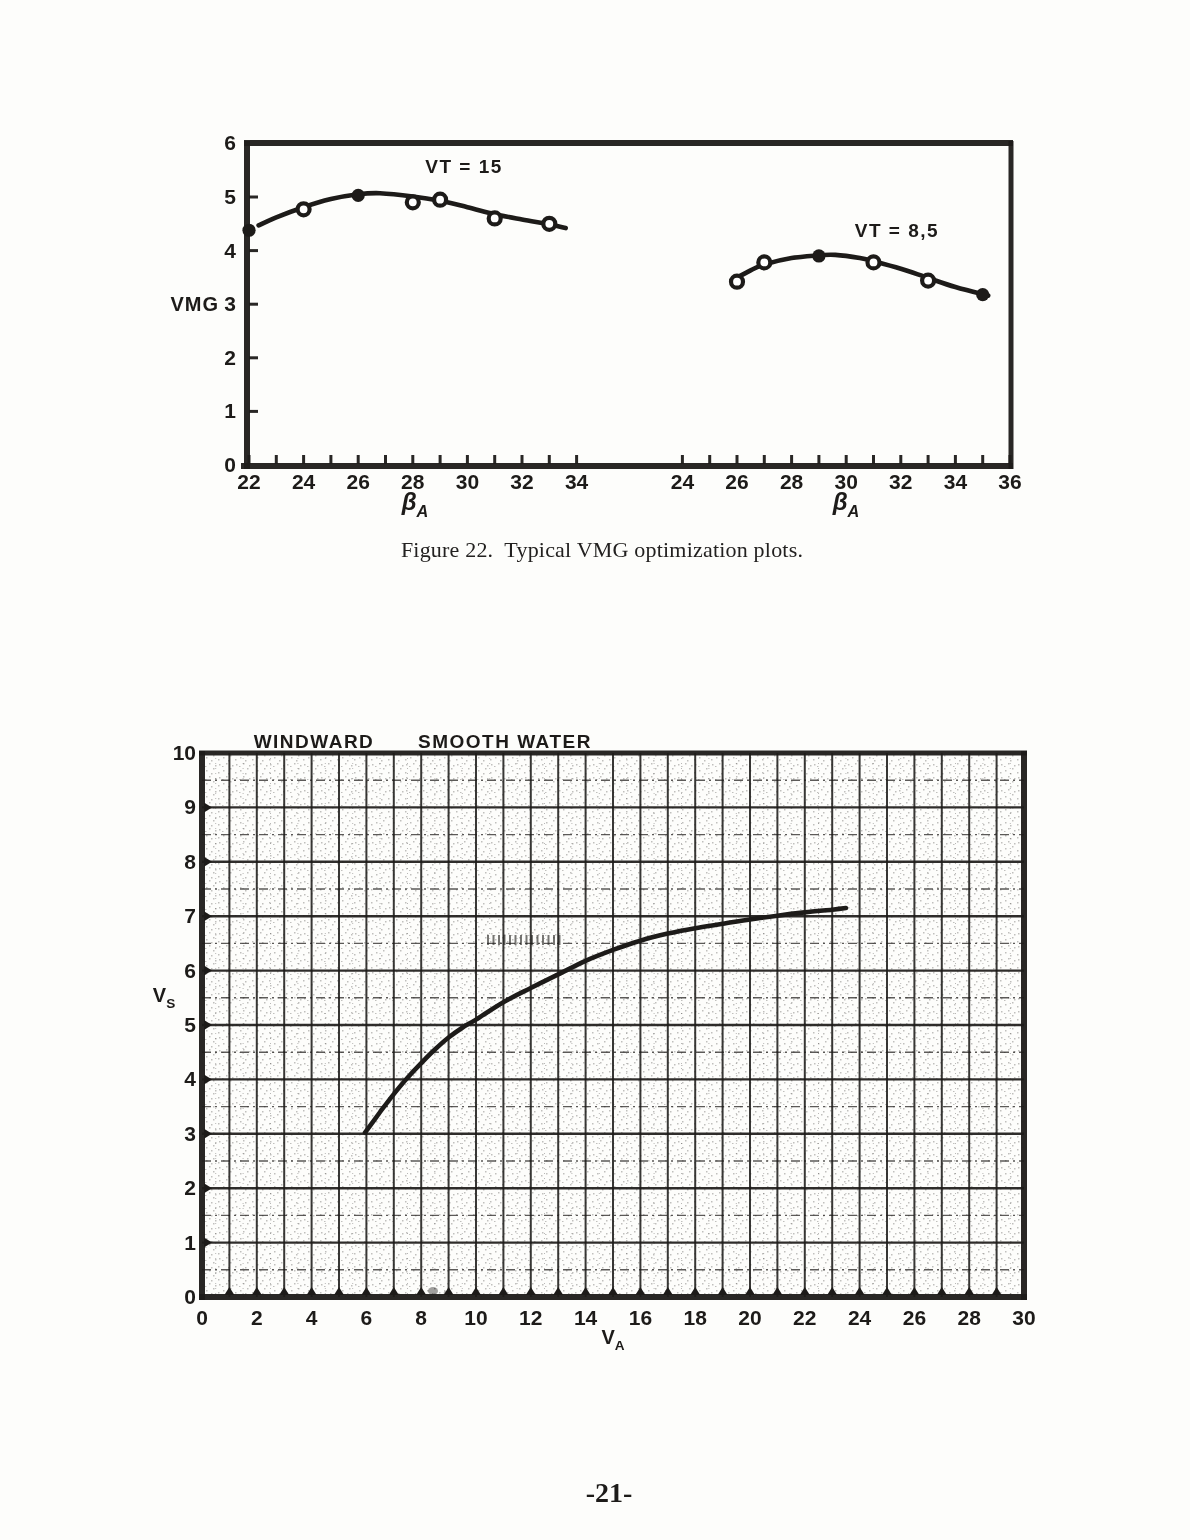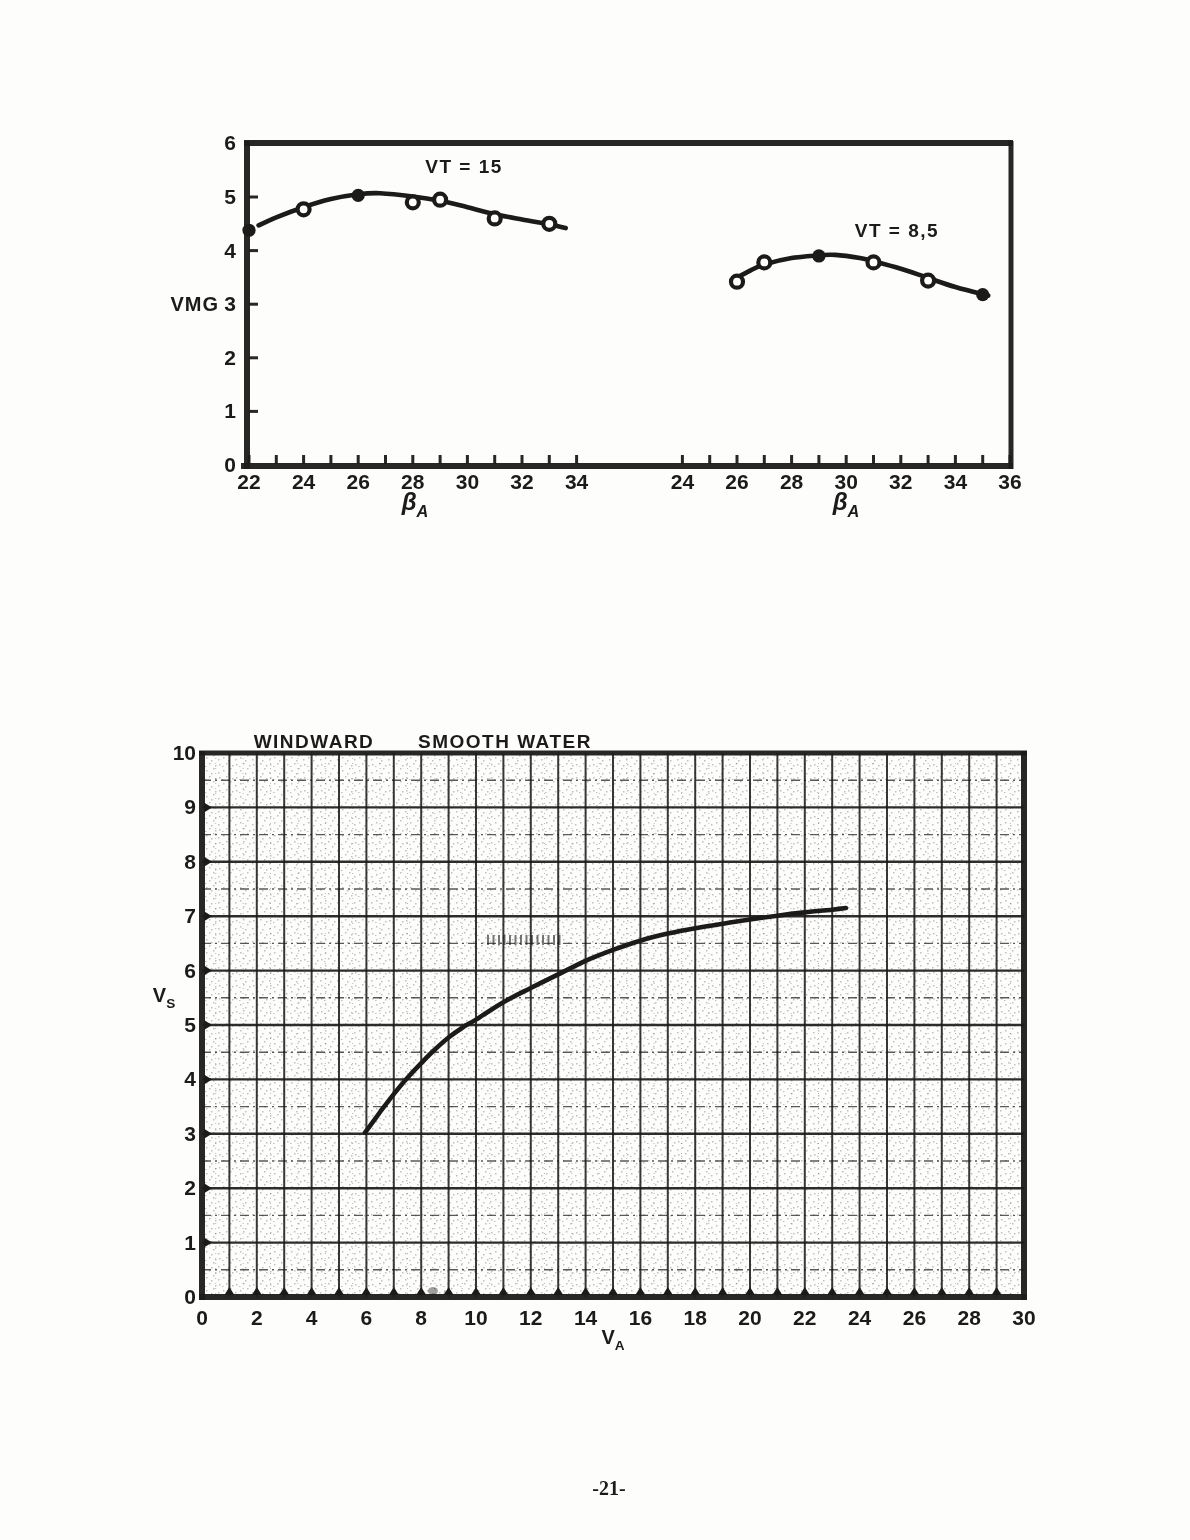--- a/index.html
+++ b/index.html
@@ -3,21 +3,21 @@
 <meta charset="utf-8">
 <style>
   html,body{margin:0;padding:0;}
   body{width:1190px;height:1540px;background:#fdfdfb;position:relative;overflow:hidden;
        font-family:"Liberation Sans",sans-serif;}
   .page{position:absolute;inset:0;}
   svg{position:absolute;left:0;}
   .caption{position:absolute;transform:translateX(-50%);font-family:"Liberation Serif",serif;
            font-size:22px;color:#232120;white-space:pre;letter-spacing:.2px;}
   .pagenum{position:absolute;transform:translateX(-50%);font-family:"Liberation Serif",serif;
-           font-weight:700;font-size:20px;color:#1d1b19;}
+           font-weight:700;font-size:28px;color:#1d1b19;}
 </style>
 </head>
 <body>
 
 <div class="page">
   <svg id="fig22" style="top:0" width="1190" height="620" viewBox="0 0 1190 620">
       <g>
         <line x1="244" y1="143" x2="1013" y2="143" stroke="#1d1b19" stroke-width="6" stroke-opacity="0.95"></line>
         <line x1="1011" y1="141" x2="1011" y2="469" stroke="#1d1b19" stroke-width="5" stroke-opacity="0.95"></line>
         <line x1="241" y1="466" x2="1013" y2="466" stroke="#1d1b19" stroke-width="6" stroke-opacity="0.95"></line>
@@ -98,20 +98,21 @@
         <circle cx="737" cy="281.688" r="6" fill="#fff" stroke="#1d1b19" stroke-width="4.2"></circle>
         <circle cx="764.3" cy="262.392" r="6" fill="#fff" stroke="#1d1b19" stroke-width="4.2"></circle>
         <circle cx="818.9" cy="255.96" r="6.6" fill="#1d1b19"></circle>
         <circle cx="873.5" cy="262.392" r="6" fill="#fff" stroke="#1d1b19" stroke-width="4.2"></circle>
         <circle cx="928.1" cy="280.616" r="6" fill="#fff" stroke="#1d1b19" stroke-width="4.2"></circle>
         <circle cx="982.7" cy="294.552" r="6.6" fill="#1d1b19"></circle>
         <text x="897" y="237" fill="#1d1b19" font-size="19" font-family="&quot;Liberation Sans&quot;,sans-serif" font-weight="700" text-anchor="middle" letter-spacing="1.5">VT = 8,5</text>
       </g>
     </svg>
 
+  <div class="caption" id="cap22" style="left:602px;top:537px">Figure 22.  Typical VMG optimization plots.</div>
 
   <svg id="fig23" style="top:620px" width="1190" height="760" viewBox="0 620 1190 760">
       <defs>
         <pattern id="stip" width="17" height="13" patternUnits="userSpaceOnUse">
           <rect x="2" y="3" width="1.5" height="1.5" fill="#3a3733" fill-opacity="0.5"></rect>
           <rect x="9" y="1" width="1.5" height="1.5" fill="#3a3733" fill-opacity="0.5"></rect>
           <rect x="14" y="5" width="1.5" height="1.5" fill="#3a3733" fill-opacity="0.5"></rect>
           <rect x="5" y="9" width="1.5" height="1.5" fill="#3a3733" fill-opacity="0.5"></rect>
           <rect x="11" y="11" width="1.5" height="1.5" fill="#3a3733" fill-opacity="0.5"></rect>
           <rect x="15" y="10" width="1.5" height="1.5" fill="#3a3733" fill-opacity="0.5"></rect>

